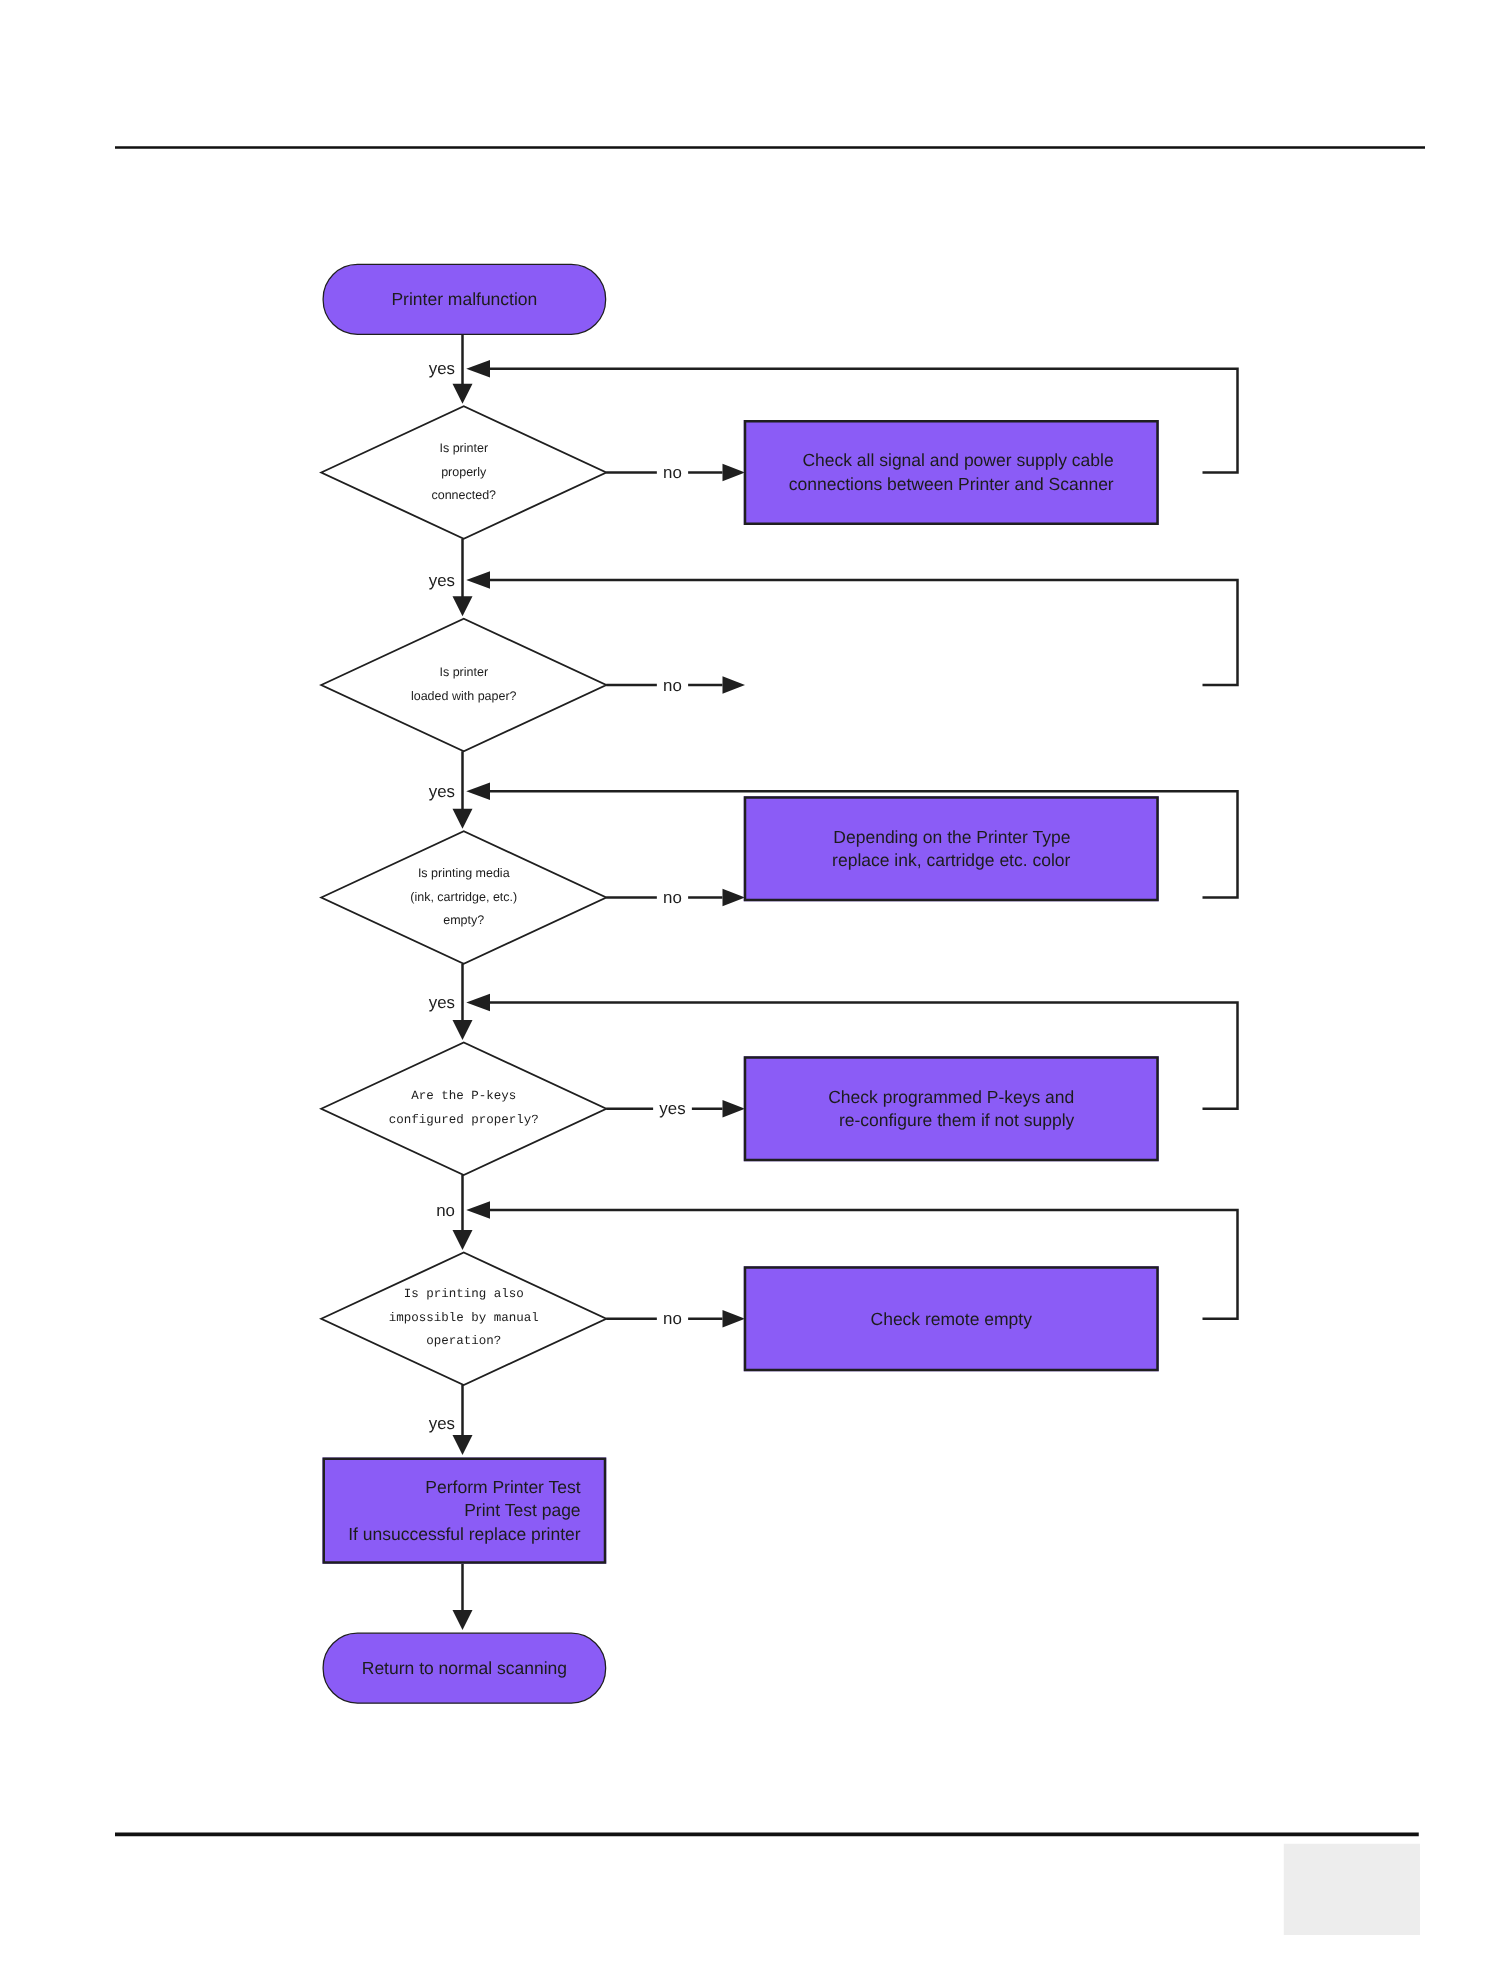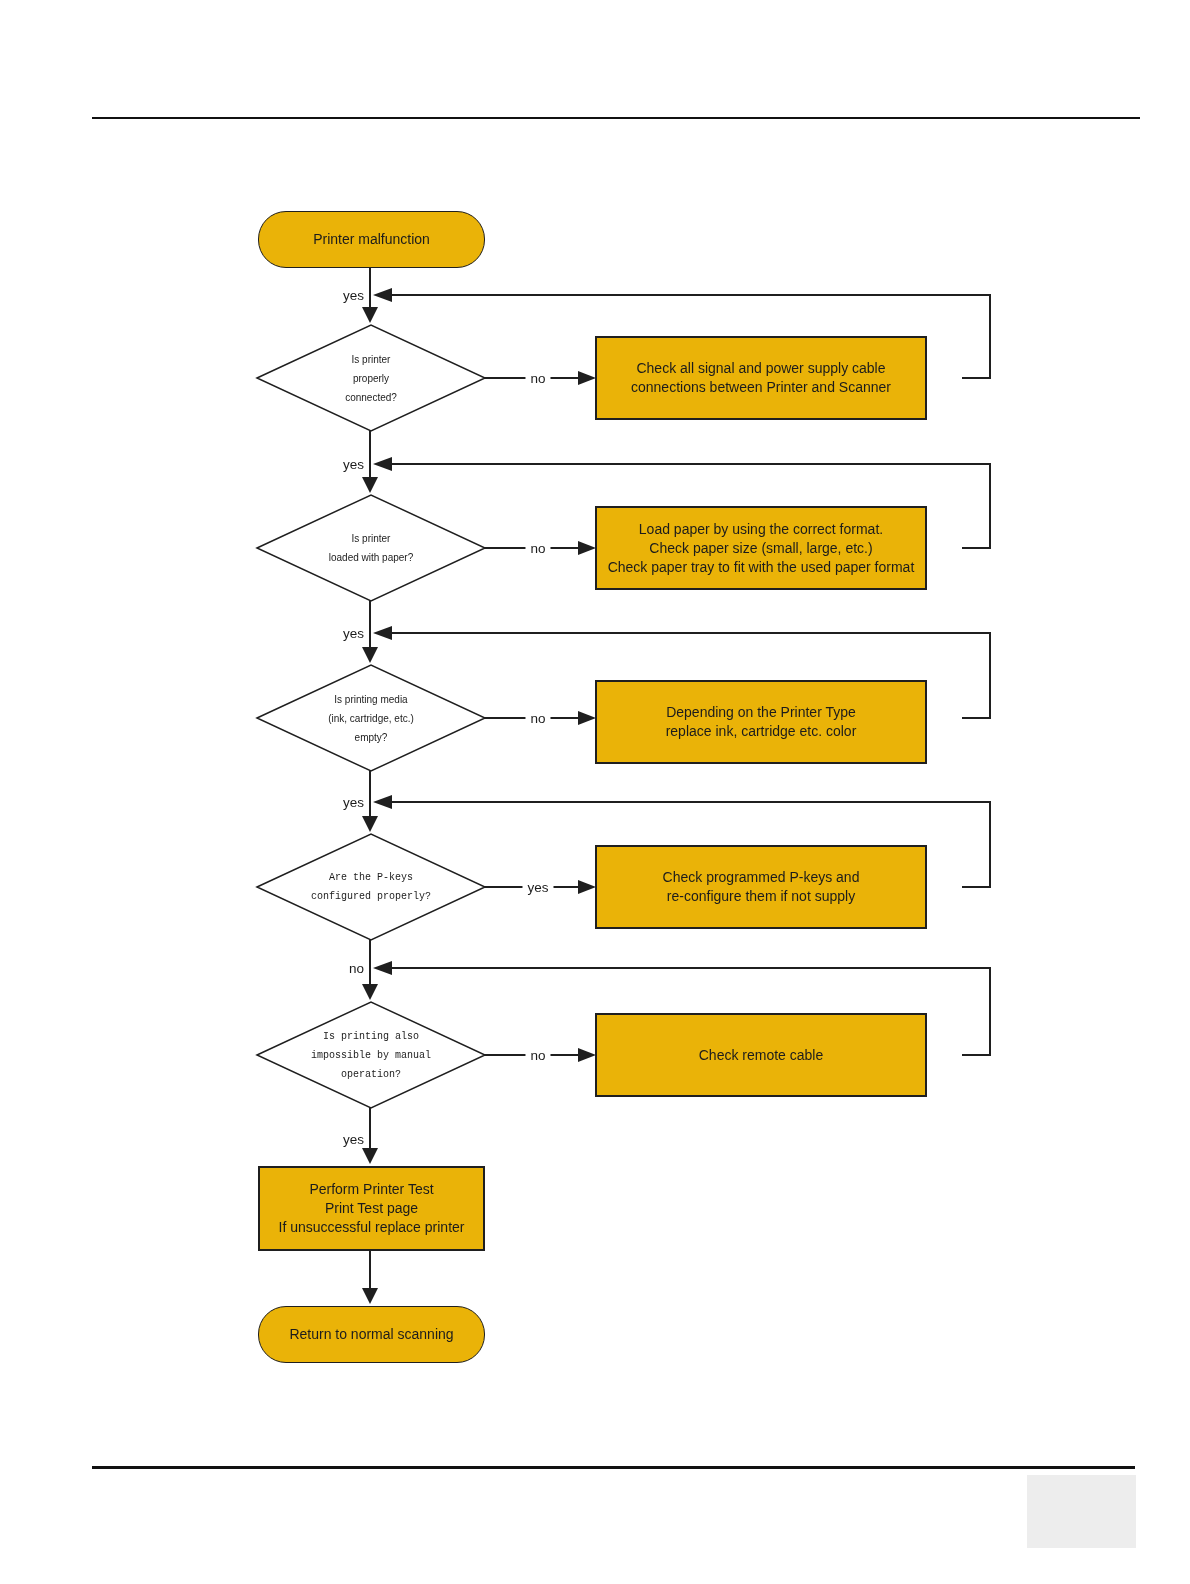--- a/index.html
+++ b/index.html
@@ -7,22 +7,22 @@
     position:relative;width:1190px;height:1584px;background:#fff;overflow:hidden;
     font-family:"Liberation Sans","DejaVu Sans",sans-serif;color:#1c1c1c;
   }
   .rule{position:absolute;background:#111;}
   #top-rule{left:92px;top:117px;width:1048px;height:2px;}
   #bottom-rule{left:92px;top:1466px;width:1043px;height:3px;}
   #corner-box{position:absolute;left:1027px;top:1475px;width:109px;height:73px;background:var(--corner-box,#ededed);}
   #connector-layer{position:absolute;left:0;top:0;z-index:1;}
   .shape{
     position:absolute;display:flex;align-items:center;justify-content:center;
-    text-align:center;white-space:pre-line;font-size:14px;line-height:19px;
-    background:#eab308;z-index:2;box-sizing:border-box;
+    text-align:right;white-space:pre-line;font-size:14px;line-height:19px;
+    background:#8b5cf6;z-index:2;box-sizing:border-box;
   }
   .terminal{
     left:258px;width:227px;height:57px;border:1.6px solid #1f1f1f;border-radius:28px;
   }
   .action-box{
     left:595px;width:332px;height:84px;border:2px solid #1f1f1f;
   }
   .process-box{
     left:258px;width:227px;height:85px;border:2px solid #1f1f1f;
   }
@@ -110,45 +110,42 @@
 properly
 connected?</div>
   <div class="branch-label" style="top:378px;">no</div>
   <div class="shape action-box" style="top:336px;">Check all signal and power supply cable
 connections between Printer and Scanner</div>
 
   <div class="spine-label" style="top:464px;">yes</div>
   <div class="diamond-text" style="top:548px;">Is printer
 loaded with paper?</div>
   <div class="branch-label" style="top:548px;">no</div>
-  <div class="shape action-box" style="top:506px;">Load paper by using the correct format.
-Check paper size (small, large, etc.)
-Check paper tray to fit with the used paper format</div>
 
   <div class="spine-label" style="top:633px;">yes</div>
   <div class="diamond-text" style="top:718px;">Is printing media
 (ink, cartridge, etc.)
 empty?</div>
   <div class="branch-label" style="top:718px;">no</div>
-  <div class="shape action-box" style="top:680px;">Depending on the Printer Type
+  <div class="shape action-box" style="top:637px;">Depending on the Printer Type
 replace ink, cartridge etc. color</div>
 
   <div class="spine-label" style="top:802px;">yes</div>
   <div class="diamond-text" style="top:887px;font-family:Liberation Mono, monospace;">Are the P-keys
 configured properly?</div>
   <div class="branch-label" style="top:887px;">yes</div>
   <div class="shape action-box" style="top:845px;">Check programmed P-keys and
 re-configure them if not supply</div>
 
   <div class="spine-label" style="top:968px;">no</div>
   <div class="diamond-text" style="top:1055px;font-family:Liberation Mono, monospace;">Is printing also
 impossible by manual
 operation?</div>
   <div class="branch-label" style="top:1055px;">no</div>
-  <div class="shape action-box" style="top:1013px;">Check remote cable</div>
+  <div class="shape action-box" style="top:1013px;">Check remote empty</div>
 
   <div class="spine-label" style="top:1139px;">yes</div>
   <div class="shape terminal" style="top:1306px;">Return to normal scanning</div>
   <div class="shape process-box" style="top:1166px;">Perform Printer Test
 Print Test page
 If unsuccessful replace printer</div>
 
 </div>
 
 </body></html>

